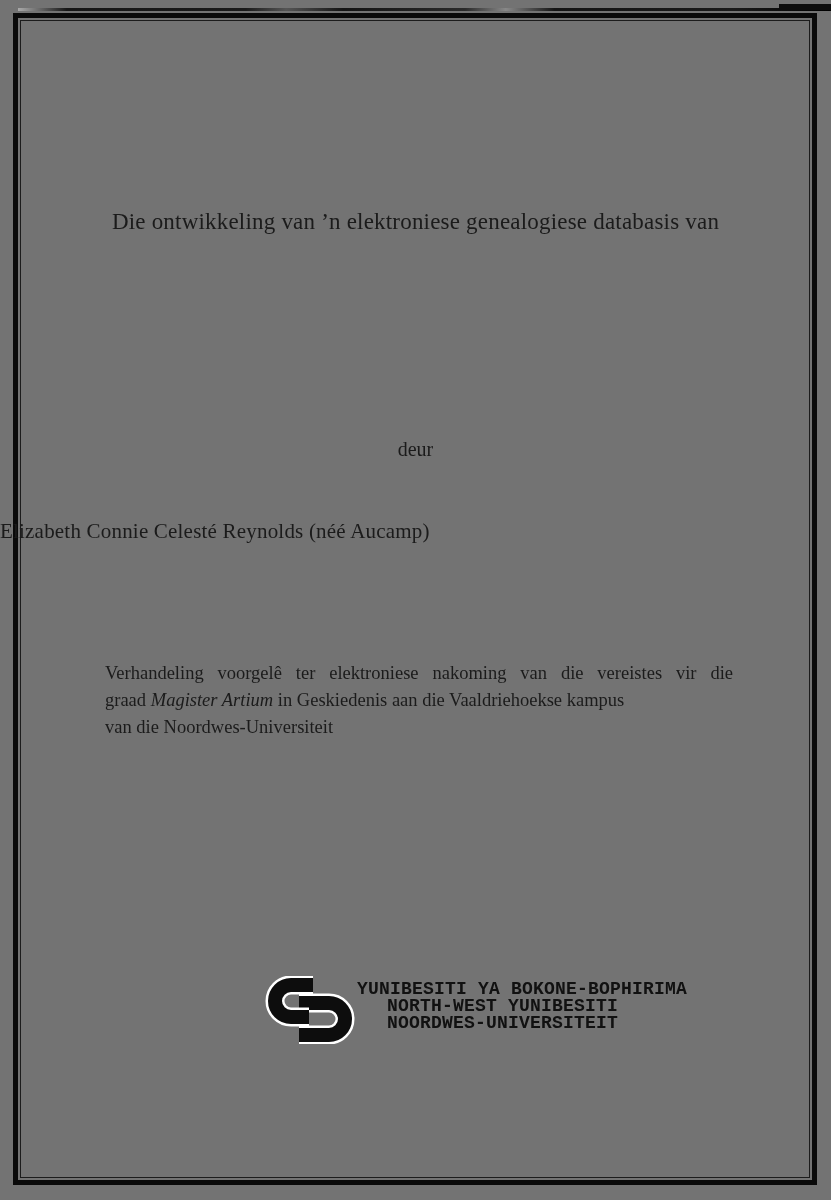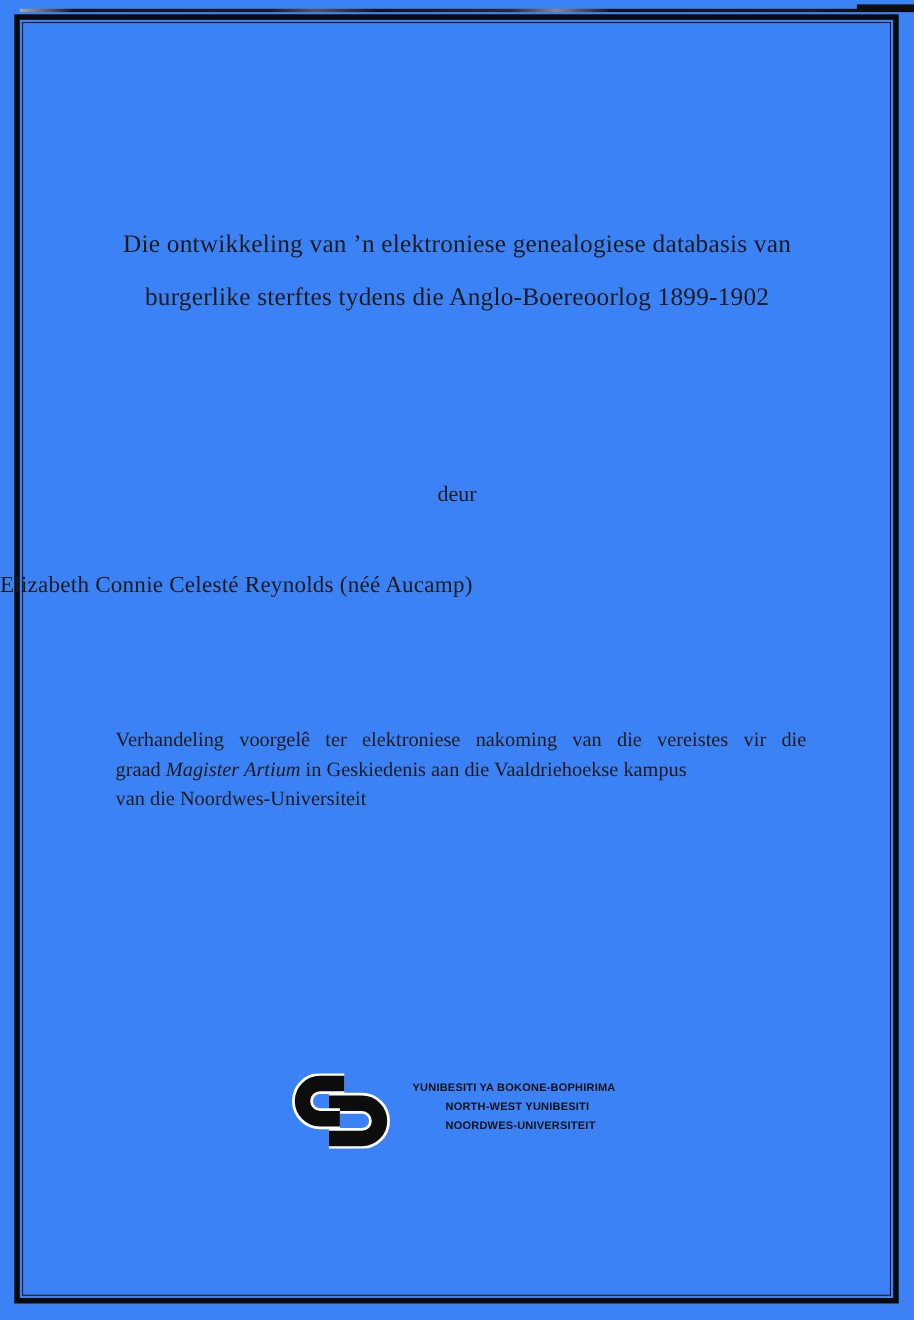--- a/index.html
+++ b/index.html
@@ -4,21 +4,21 @@
 <style>
   html, body {
     margin: 0;
     padding: 0;
     background: #e8e8e8;
   }
   .page {
     position: relative;
     width: 831px;
     height: 1200px;
-    background: #3b82f6;
+    background: #737373;
     overflow: hidden;
     font-family: "Liberation Serif", serif;
     color: #1b1b1b;
   }
   
   .scan-artifact-top {
     position: absolute;
     top: 8px; left: 18px; right: 0;
     height: 3px;
     background: linear-gradient(90deg,
@@ -88,25 +88,25 @@
     left: 263px; top: 976px;
     display: flex;
     align-items: flex-start;
   }
   .logo-mark {
     width: 94px;
     height: 68px;
     flex: 0 0 auto;
   }
   .logo-text {
-    margin-left: 18px;
+    margin-left: 0;
     padding-top: 5px;
-    font-family: Liberation Sans, sans-serif;
+    font-family: Liberation Mono, monospace;
     font-weight: bold;
-    font-size: 10px;
+    font-size: 18px;
     line-height: 17px;
     letter-spacing: 0.2px;
     color: #111;
     white-space: nowrap;
   }
   .logo-text .indented {
     margin-left: 30px;
   }
 </style>
 </head>
@@ -116,21 +116,20 @@
 
   <div class="scan-artifact-top"></div>
   <div class="scan-artifact-corner"></div>
 
   <div class="frame-outer">
     <div class="frame-inner"></div>
   </div>
 
   <div class="title-block">
     <div>Die ontwikkeling van ’n elektroniese genealogiese databasis van</div>
-    <div>burgerlike sterftes tydens die Anglo-Boereoorlog 1899-1902</div>
   </div>
 
   <div class="byline">deur</div>
 
   <div class="author-line">Elizabeth Connie Celesté Reynolds (néé Aucamp)</div>
 
   <div class="statement-block">
     <div class="statement-line-justified">Verhandeling voorgelê ter elektroniese nakoming van die vereistes vir die</div>
     <div><span>graad </span><span class="italic">Magister Artium</span><span> in Geskiedenis aan die Vaaldriehoekse kampus</span></div>
     <div>van die Noordwes-Universiteit</div>

